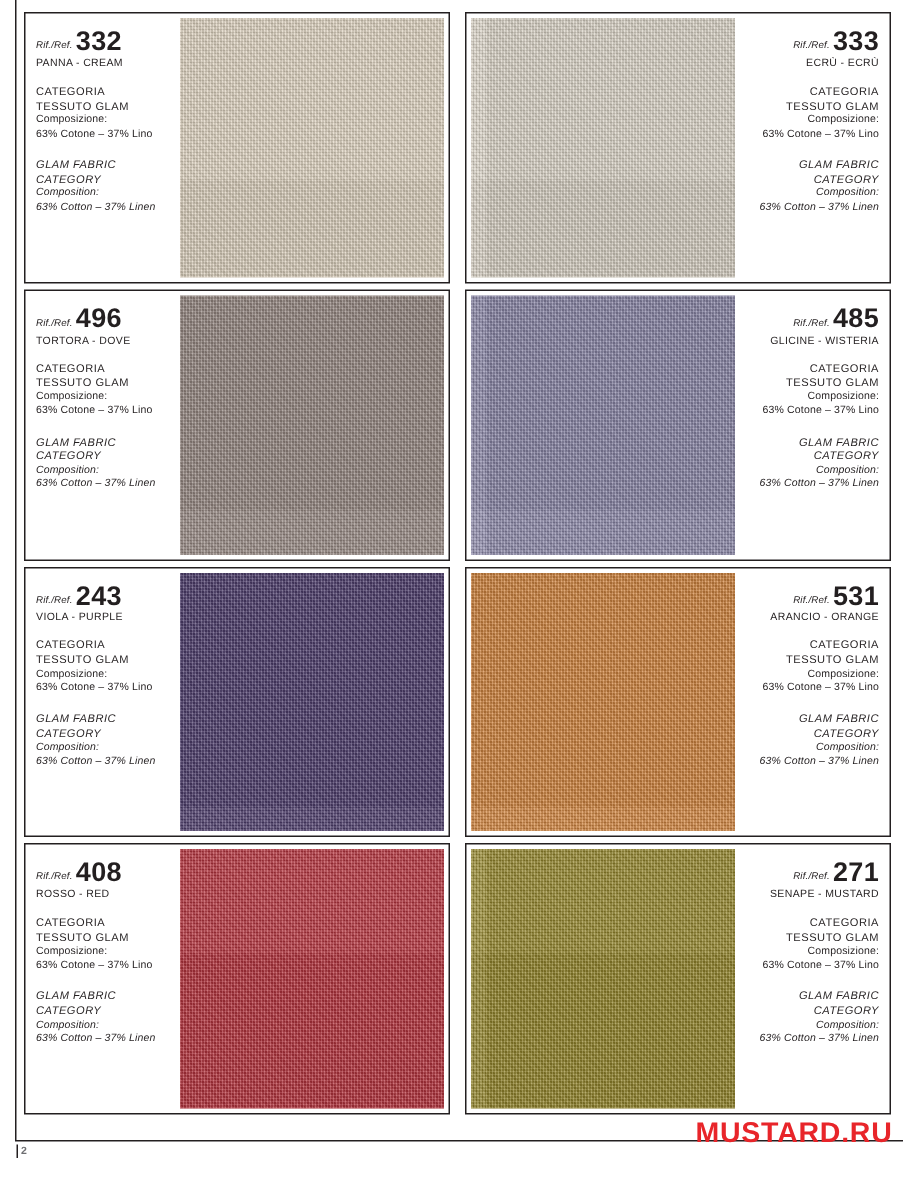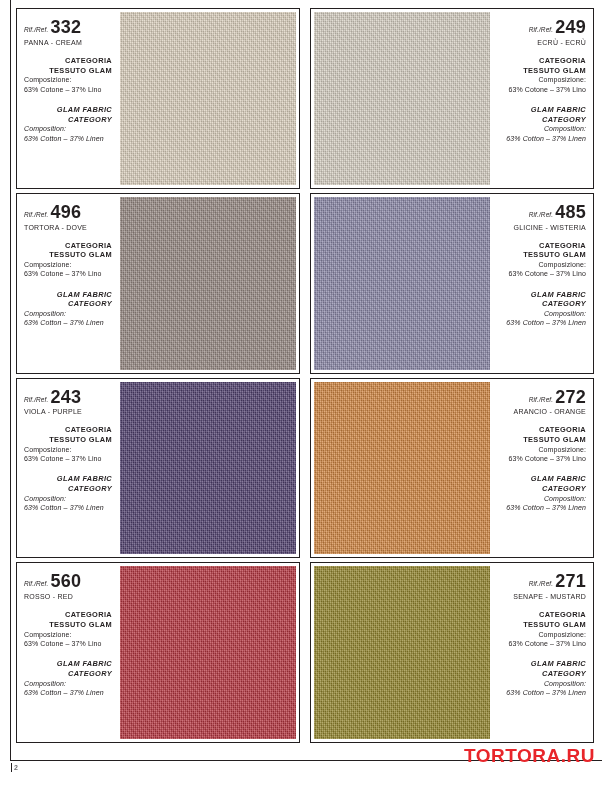--- a/index.html
+++ b/index.html
@@ -132,24 +132,23 @@
   .block {
     margin-top: 10px;
     line-height: 1.32;
   }
   .block.en {
     margin-top: 11px;
     font-style: italic;
   }
   .cat-line {
     font-size: 7.4px;
-    font-weight: bold;
+    font-weight: normal;
     letter-spacing: .35px;
     white-space: nowrap;
-    text-align: right;
   }
   .comp-label {
     font-size: 7px;
     letter-spacing: .1px;
     white-space: nowrap;
   }
   .comp-value {
     font-size: 7px;
     letter-spacing: .1px;
     white-space: nowrap;
@@ -214,21 +213,21 @@
             <div class="comp-label">Composition:</div>
             <div class="comp-value">63% Cotton – 37% Linen</div>
           </div>
         </div>
         <div class="swatch-wrap">
           <div class="swatch" style="background-color: rgb(222, 210, 191);"></div>
         </div>
       </div>
       <div class="cell right-variant">
         <div class="info">
-          <div class="ref-line"><span class="ref-label">Rif./Ref.</span> <span class="ref-num">249</span></div>
+          <div class="ref-line"><span class="ref-label">Rif./Ref.</span> <span class="ref-num">333</span></div>
           <div class="color-name">ECRÙ - ECRÙ</div>
           <div class="block it">
             <div class="cat-line">CATEGORIA</div>
             <div class="cat-line">TESSUTO GLAM</div>
             <div class="comp-label">Composizione:</div>
             <div class="comp-value">63% Cotone – 37% Lino</div>
           </div>
           <div class="block en">
             <div class="cat-line">GLAM FABRIC</div>
             <div class="cat-line">CATEGORY</div>
@@ -298,42 +297,42 @@
             <div class="comp-label">Composition:</div>
             <div class="comp-value">63% Cotton – 37% Linen</div>
           </div>
         </div>
         <div class="swatch-wrap">
           <div class="swatch" style="background-color: rgb(79, 63, 110);"></div>
         </div>
       </div>
       <div class="cell right-variant">
         <div class="info">
-          <div class="ref-line"><span class="ref-label">Rif./Ref.</span> <span class="ref-num">272</span></div>
+          <div class="ref-line"><span class="ref-label">Rif./Ref.</span> <span class="ref-num">531</span></div>
           <div class="color-name">ARANCIO - ORANGE</div>
           <div class="block it">
             <div class="cat-line">CATEGORIA</div>
             <div class="cat-line">TESSUTO GLAM</div>
             <div class="comp-label">Composizione:</div>
             <div class="comp-value">63% Cotone – 37% Lino</div>
           </div>
           <div class="block en">
             <div class="cat-line">GLAM FABRIC</div>
             <div class="cat-line">CATEGORY</div>
             <div class="comp-label">Composition:</div>
             <div class="comp-value">63% Cotton – 37% Linen</div>
           </div>
         </div>
         <div class="swatch-wrap">
           <div class="swatch" style="background-color: rgb(211, 134, 64);"></div>
         </div>
       </div>
       <div class="cell">
         <div class="info">
-          <div class="ref-line"><span class="ref-label">Rif./Ref.</span> <span class="ref-num">560</span></div>
+          <div class="ref-line"><span class="ref-label">Rif./Ref.</span> <span class="ref-num">408</span></div>
           <div class="color-name">ROSSO - RED</div>
           <div class="block it">
             <div class="cat-line">CATEGORIA</div>
             <div class="cat-line">TESSUTO GLAM</div>
             <div class="comp-label">Composizione:</div>
             <div class="comp-value">63% Cotone – 37% Lino</div>
           </div>
           <div class="block en">
             <div class="cat-line">GLAM FABRIC</div>
             <div class="cat-line">CATEGORY</div>
@@ -364,15 +363,15 @@
         </div>
         <div class="swatch-wrap">
           <div class="swatch" style="background-color: rgb(148, 134, 44);"></div>
         </div>
       </div>
     </div>
 
   <div class="footer-rule"></div>
   <div class="page-tick"></div>
   <div class="page-num">2</div>
-  <div class="watermark">TORTORA.RU</div>
+  <div class="watermark">MUSTARD.RU</div>
 
 </div>
 
 </body></html>

